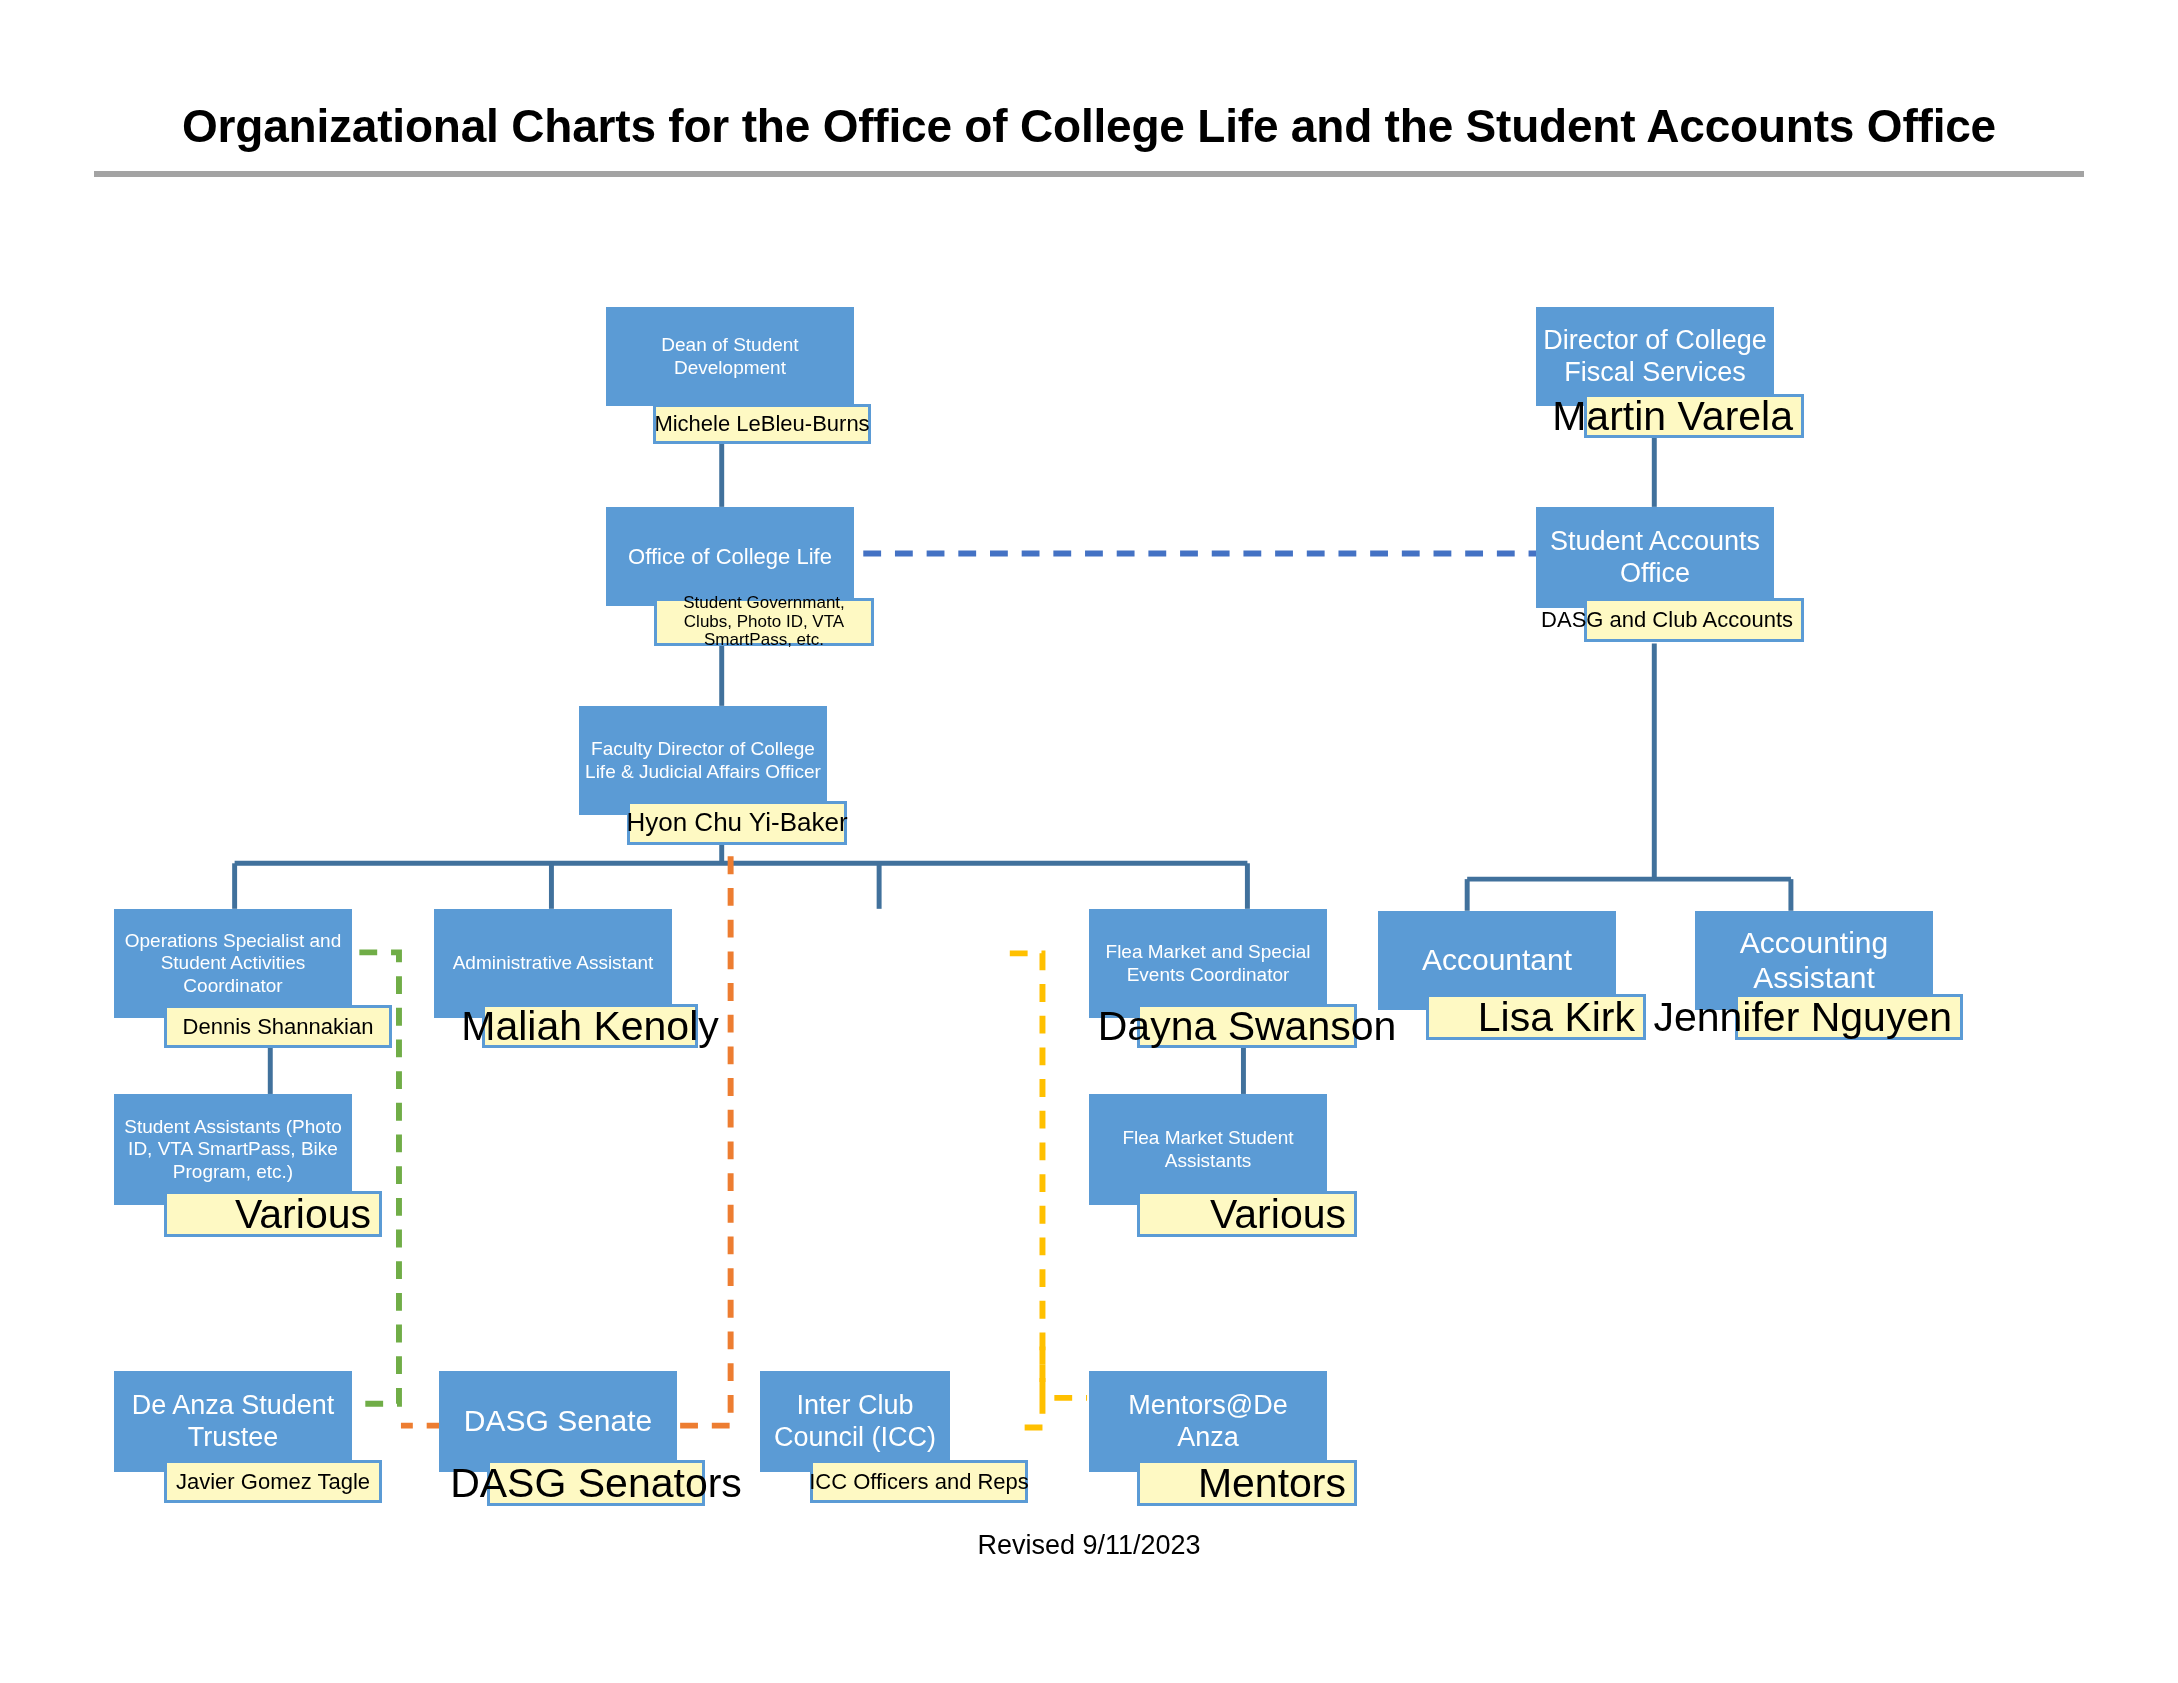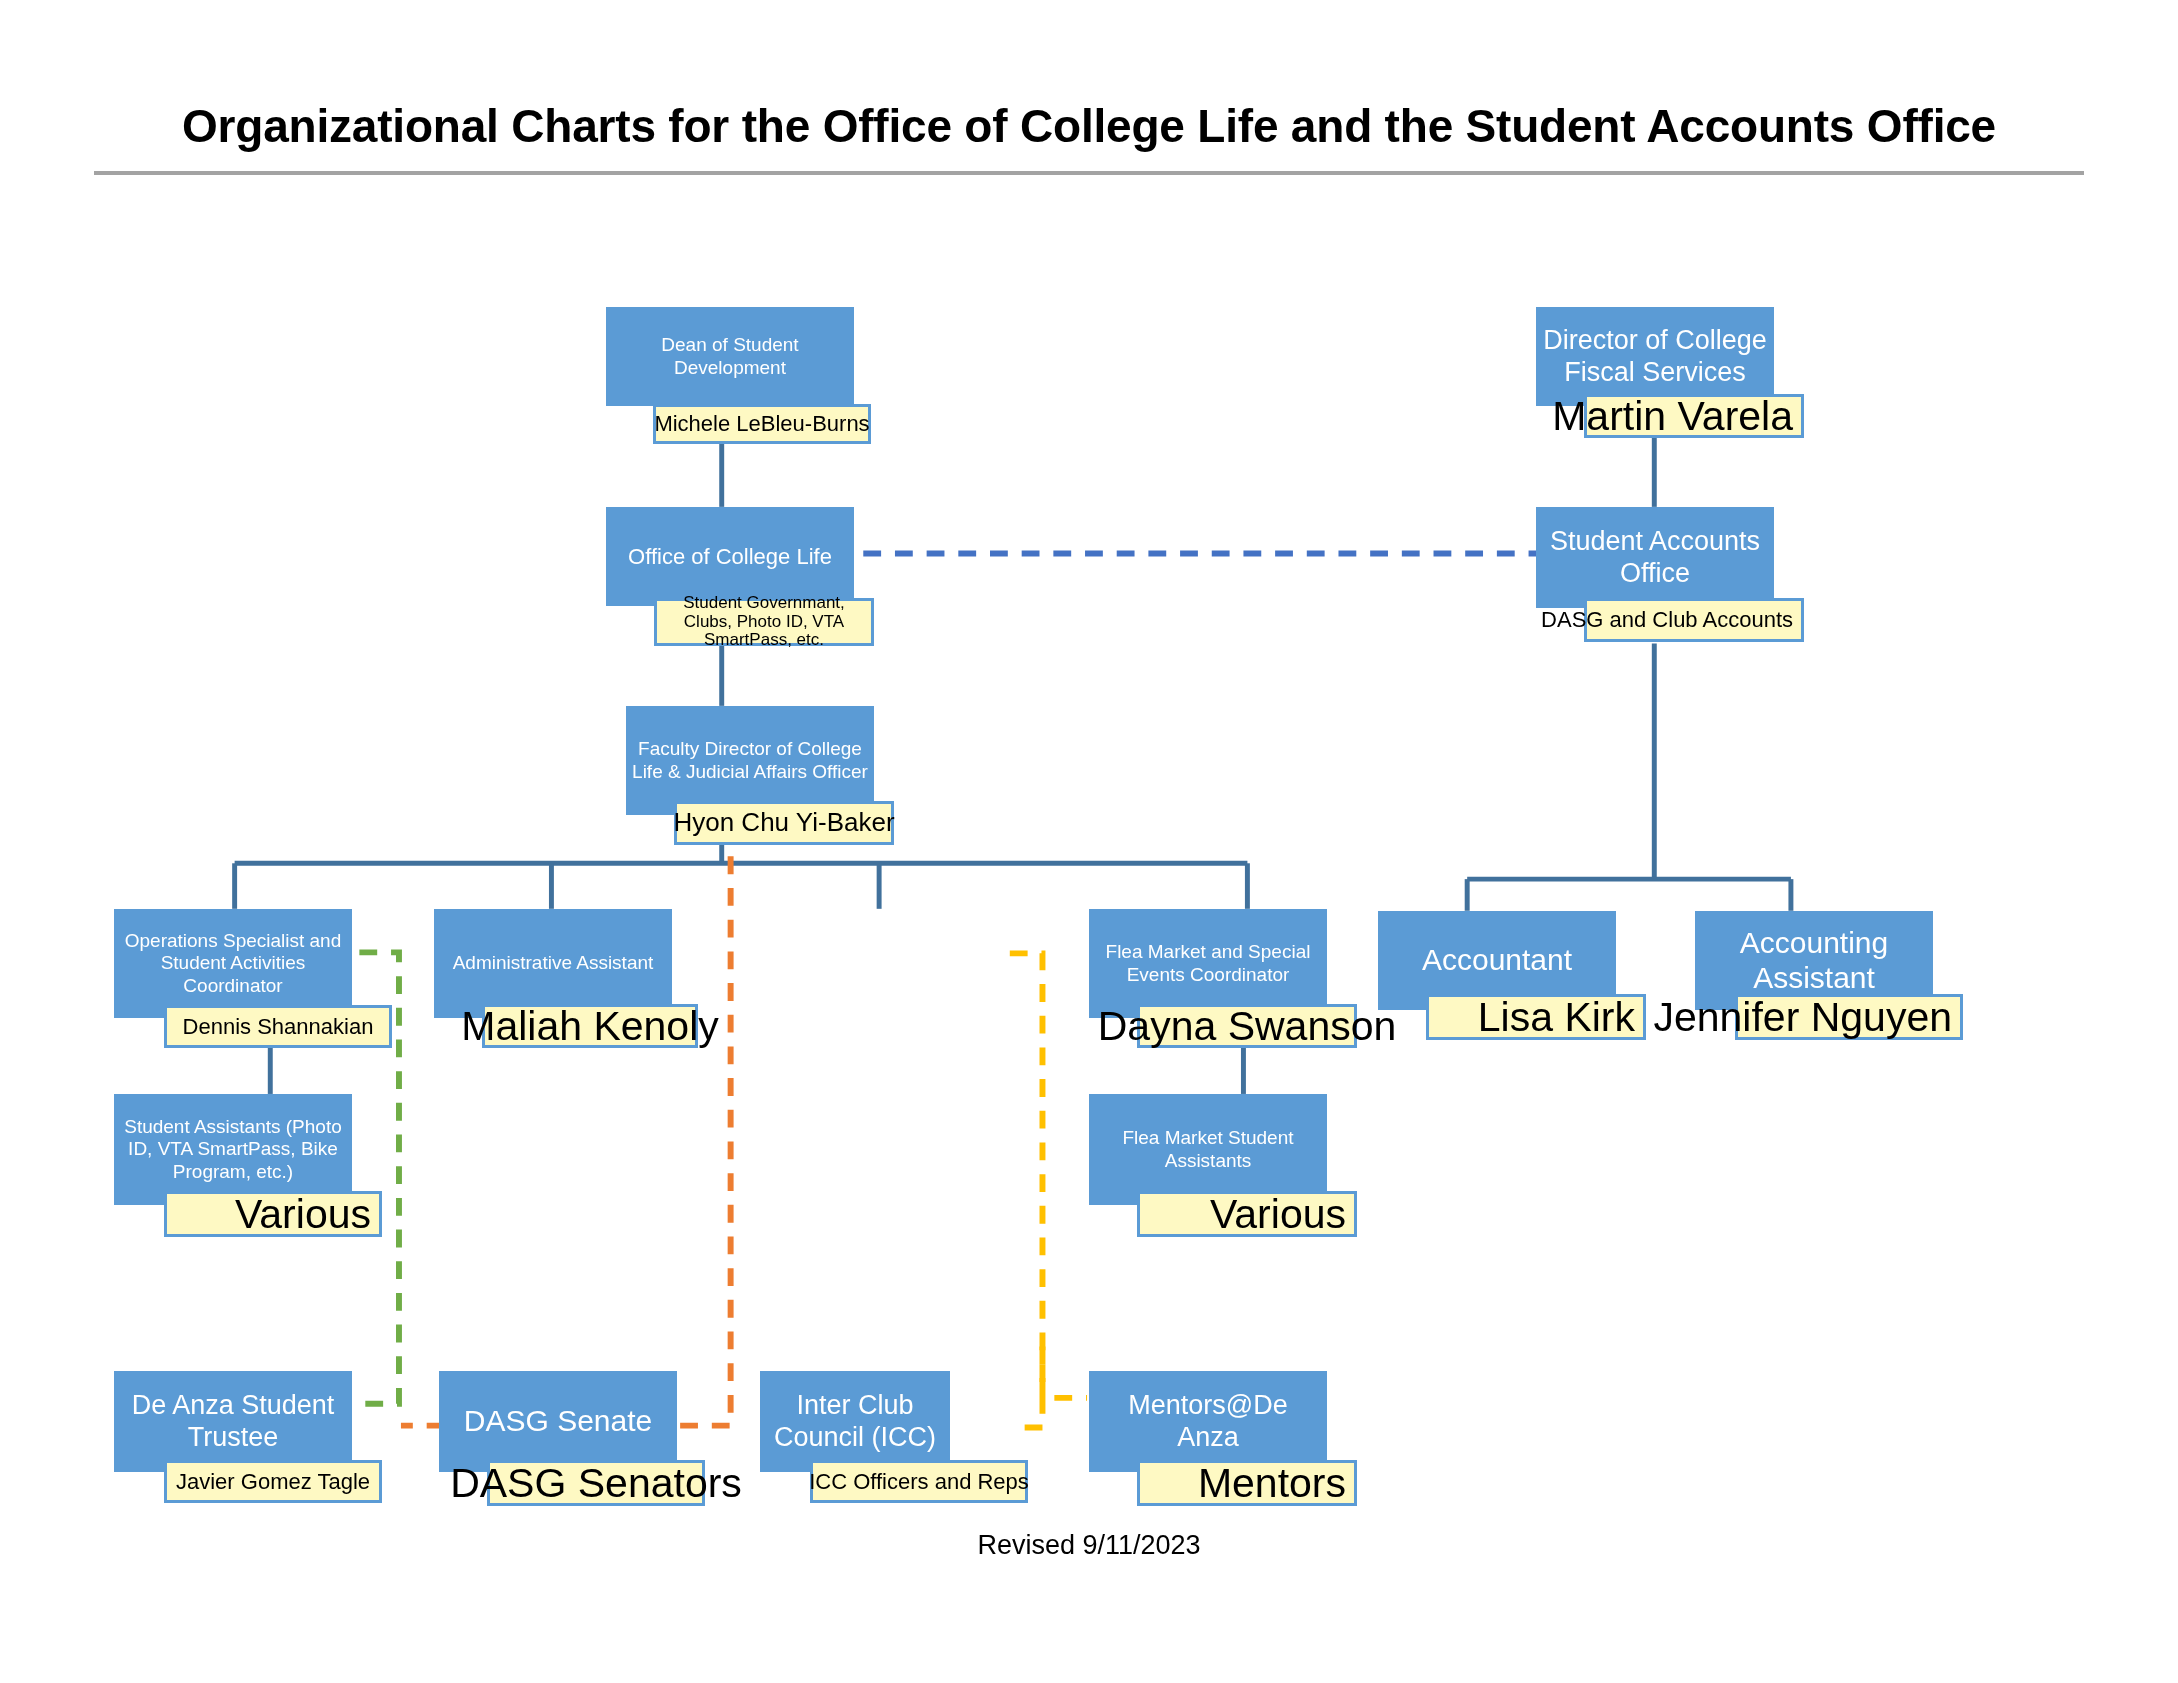--- a/index.html
+++ b/index.html
@@ -18,21 +18,21 @@
     background: #ffffff;
     overflow: hidden;
   }
 
   
   #title-wrap {
     position: absolute;
     left: 94px;
     top: 99px;
     width: 1990px;
-    border-bottom: 4px solid #a3a3a3;
+    border-bottom: 6px solid #a3a3a3;
     padding-bottom: 18px;
     text-align: center;
   }
   #title-text {
     font-size: 46px;
     font-weight: 700;
     color: #000000;
     letter-spacing: -0.2px;
     white-space: nowrap;
   }
@@ -156,21 +156,21 @@
   <div class="node" style="left:606px; top:307px; width:248px; height:131px;">
     <div class="head f-sm" style="width:248px; height:99px;">Dean of Student Development</div>
     <div class="plate f-p-sm center" style="left:47px; top:97px; width:218px; height:40px;">Michele LeBleu-Burns</div>
   </div>
 
   <div class="node" style="left:606px; top:507px; width:248px; height:137px;">
     <div class="head f-md" style="width:248px; height:99px;">Office of College Life</div>
     <div class="plate f-sm center" style="left:48px; top:91px; width:220px; height:48px; white-space:normal; text-align:center; line-height:1.1; font-size:17px;">Student Governmant, Clubs, Photo ID, VTA SmartPass, etc.</div>
   </div>
 
-  <div class="node" style="left:626px; top:706px; width:296px; height:139px;">
+  <div class="node" style="left:579px; top:706px; width:296px; height:139px;">
     <div class="head f-sm" style="width:248px; height:109px;">Faculty Director of College Life &amp; Judicial Affairs Officer</div>
     <div class="plate f-p-md center" style="left:48px; top:95px; width:220px; height:44px;">Hyon Chu Yi-Baker</div>
   </div>
 
   <div class="node" style="left:114px; top:909px; width:238px; height:139px;">
     <div class="head f-sm" style="width:238px; height:109px;">Operations Specialist and Student Activities Coordinator</div>
     <div class="plate f-p-sm center" style="left:50px; top:96px; width:228px; height:43px;">Dennis Shannakian</div>
   </div>
 
   <div class="node" style="left:434px; top:909px; width:238px; height:139px;">

